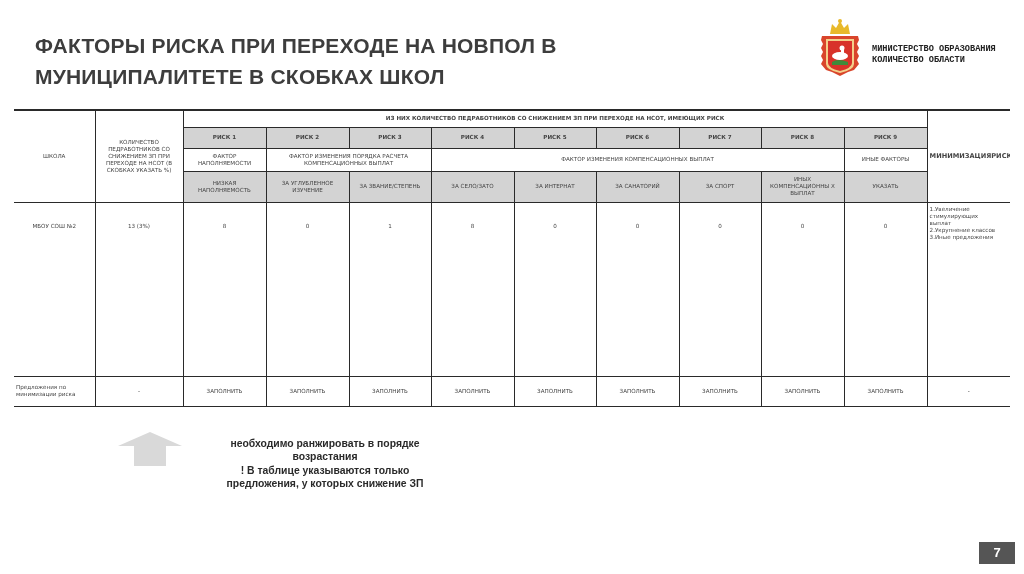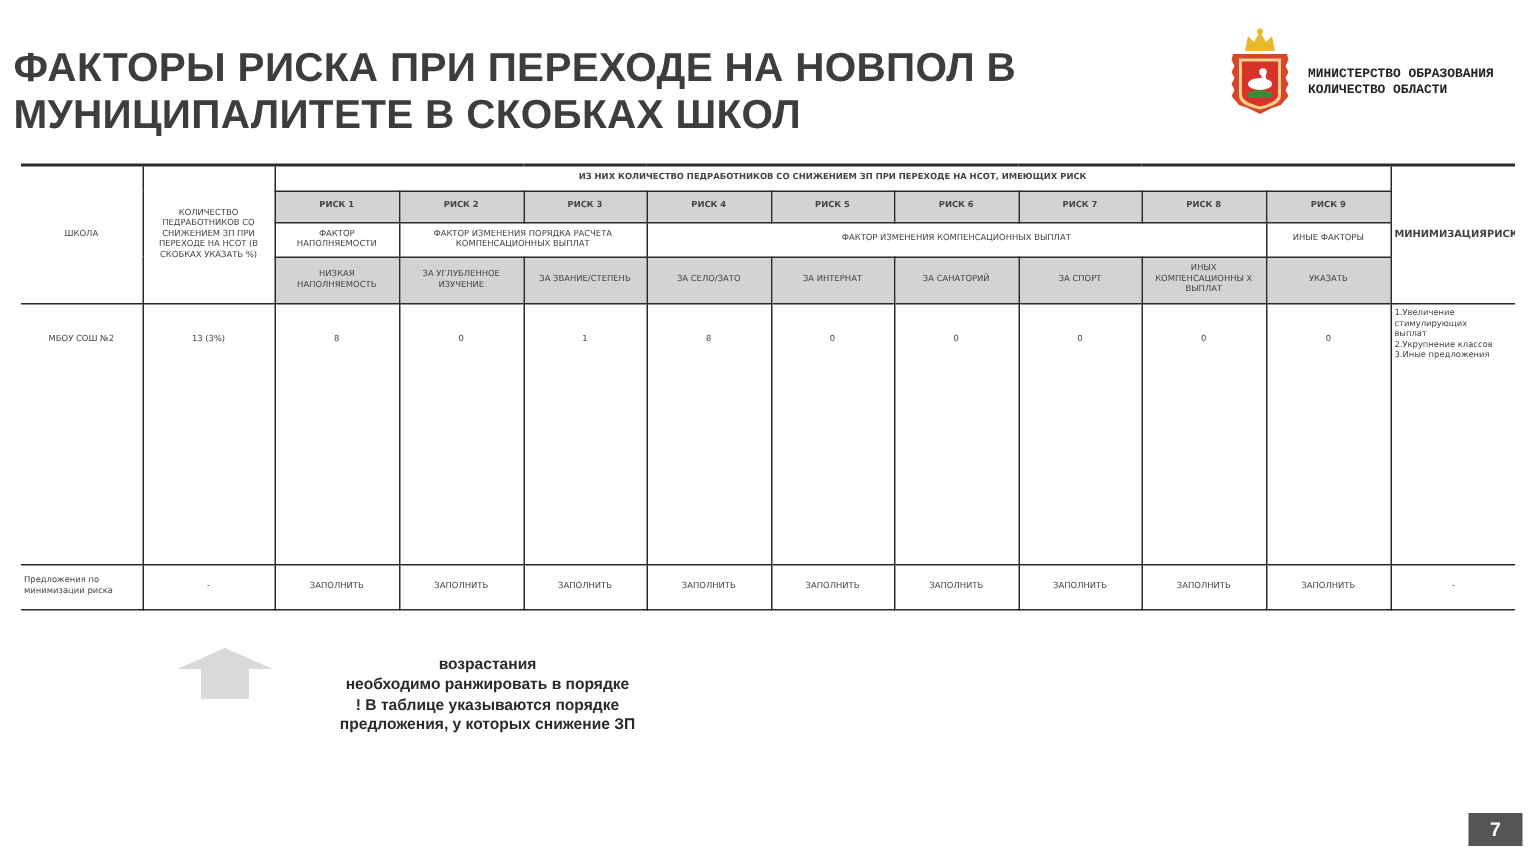--- a/index.html
+++ b/index.html
@@ -1,17 +1,17 @@
 <!DOCTYPE html>
 <html><head>
 <meta charset="utf-8">
 <style>
   html, body { margin:0; padding:0; }
   body { width:1024px; height:574px; background:#ffffff; position:relative; overflow:hidden; font-family:"DejaVu Sans", sans-serif; color:#3a3a3a; }
-  .title { position:absolute; left:9px; top:30px; font-family:"Liberation Sans", sans-serif; font-weight:bold; font-size:27px; line-height:31px; color:#3d3d3d; letter-spacing:0.2px; }
+  .title { position:absolute; left:35px; top:30px; font-family:"Liberation Sans", sans-serif; font-weight:bold; font-size:21px; line-height:31px; color:#3d3d3d; letter-spacing:0.2px; }
   .logo { position:absolute; left:818px; top:18px; width:44px; height:60px; }
   .ministry { position:absolute; left:872px; top:44px; font-family:Liberation Mono, monospace; font-weight:bold; font-size:8.6px; line-height:11px; color:#222; }
   table.risk { position:absolute; left:14px; top:109px; border-collapse:collapse; table-layout:fixed; width:996px; }
   table.risk td { border:1.3px solid #2a2a2a; text-align:center; vertical-align:middle; font-size:5.6px; line-height:7px; color:#444; padding:0 2px; text-transform:uppercase; overflow:hidden; }
   table.risk td.noside-l { border-left:none; }
   table.risk td.noside-r { border-right:none; }
   table.risk tr.top td { border-top:2px solid #2a2a2a; }
   td.gray { background:#d3d3d3; }
   td.bold { font-weight:bold; color:#222; }
   td.left { text-align:left !important; }
@@ -135,19 +135,19 @@
     <td class="noside-r">-</td>
   </tr>
 </tbody>
   </table>
 
 <svg class="arrow" viewBox="0 0 64 34">
   <path d="M0 14 L32 0 L64 14 L48 14 L48 34 L16 34 L16 14 Z" fill="#d9d9d9"></path>
 </svg>
 
 <div class="note">
+  <div>необходимо ранжировать в порядке</div>
   <div>возрастания</div>
-  <div>необходимо ранжировать в порядке</div>
-  <div>! В таблице указываются порядке</div>
+  <div>! В таблице указываются только</div>
   <div>предложения, у которых снижение ЗП</div>
 </div>
 
 <div class="page-num">7</div>
 
 </body></html>

